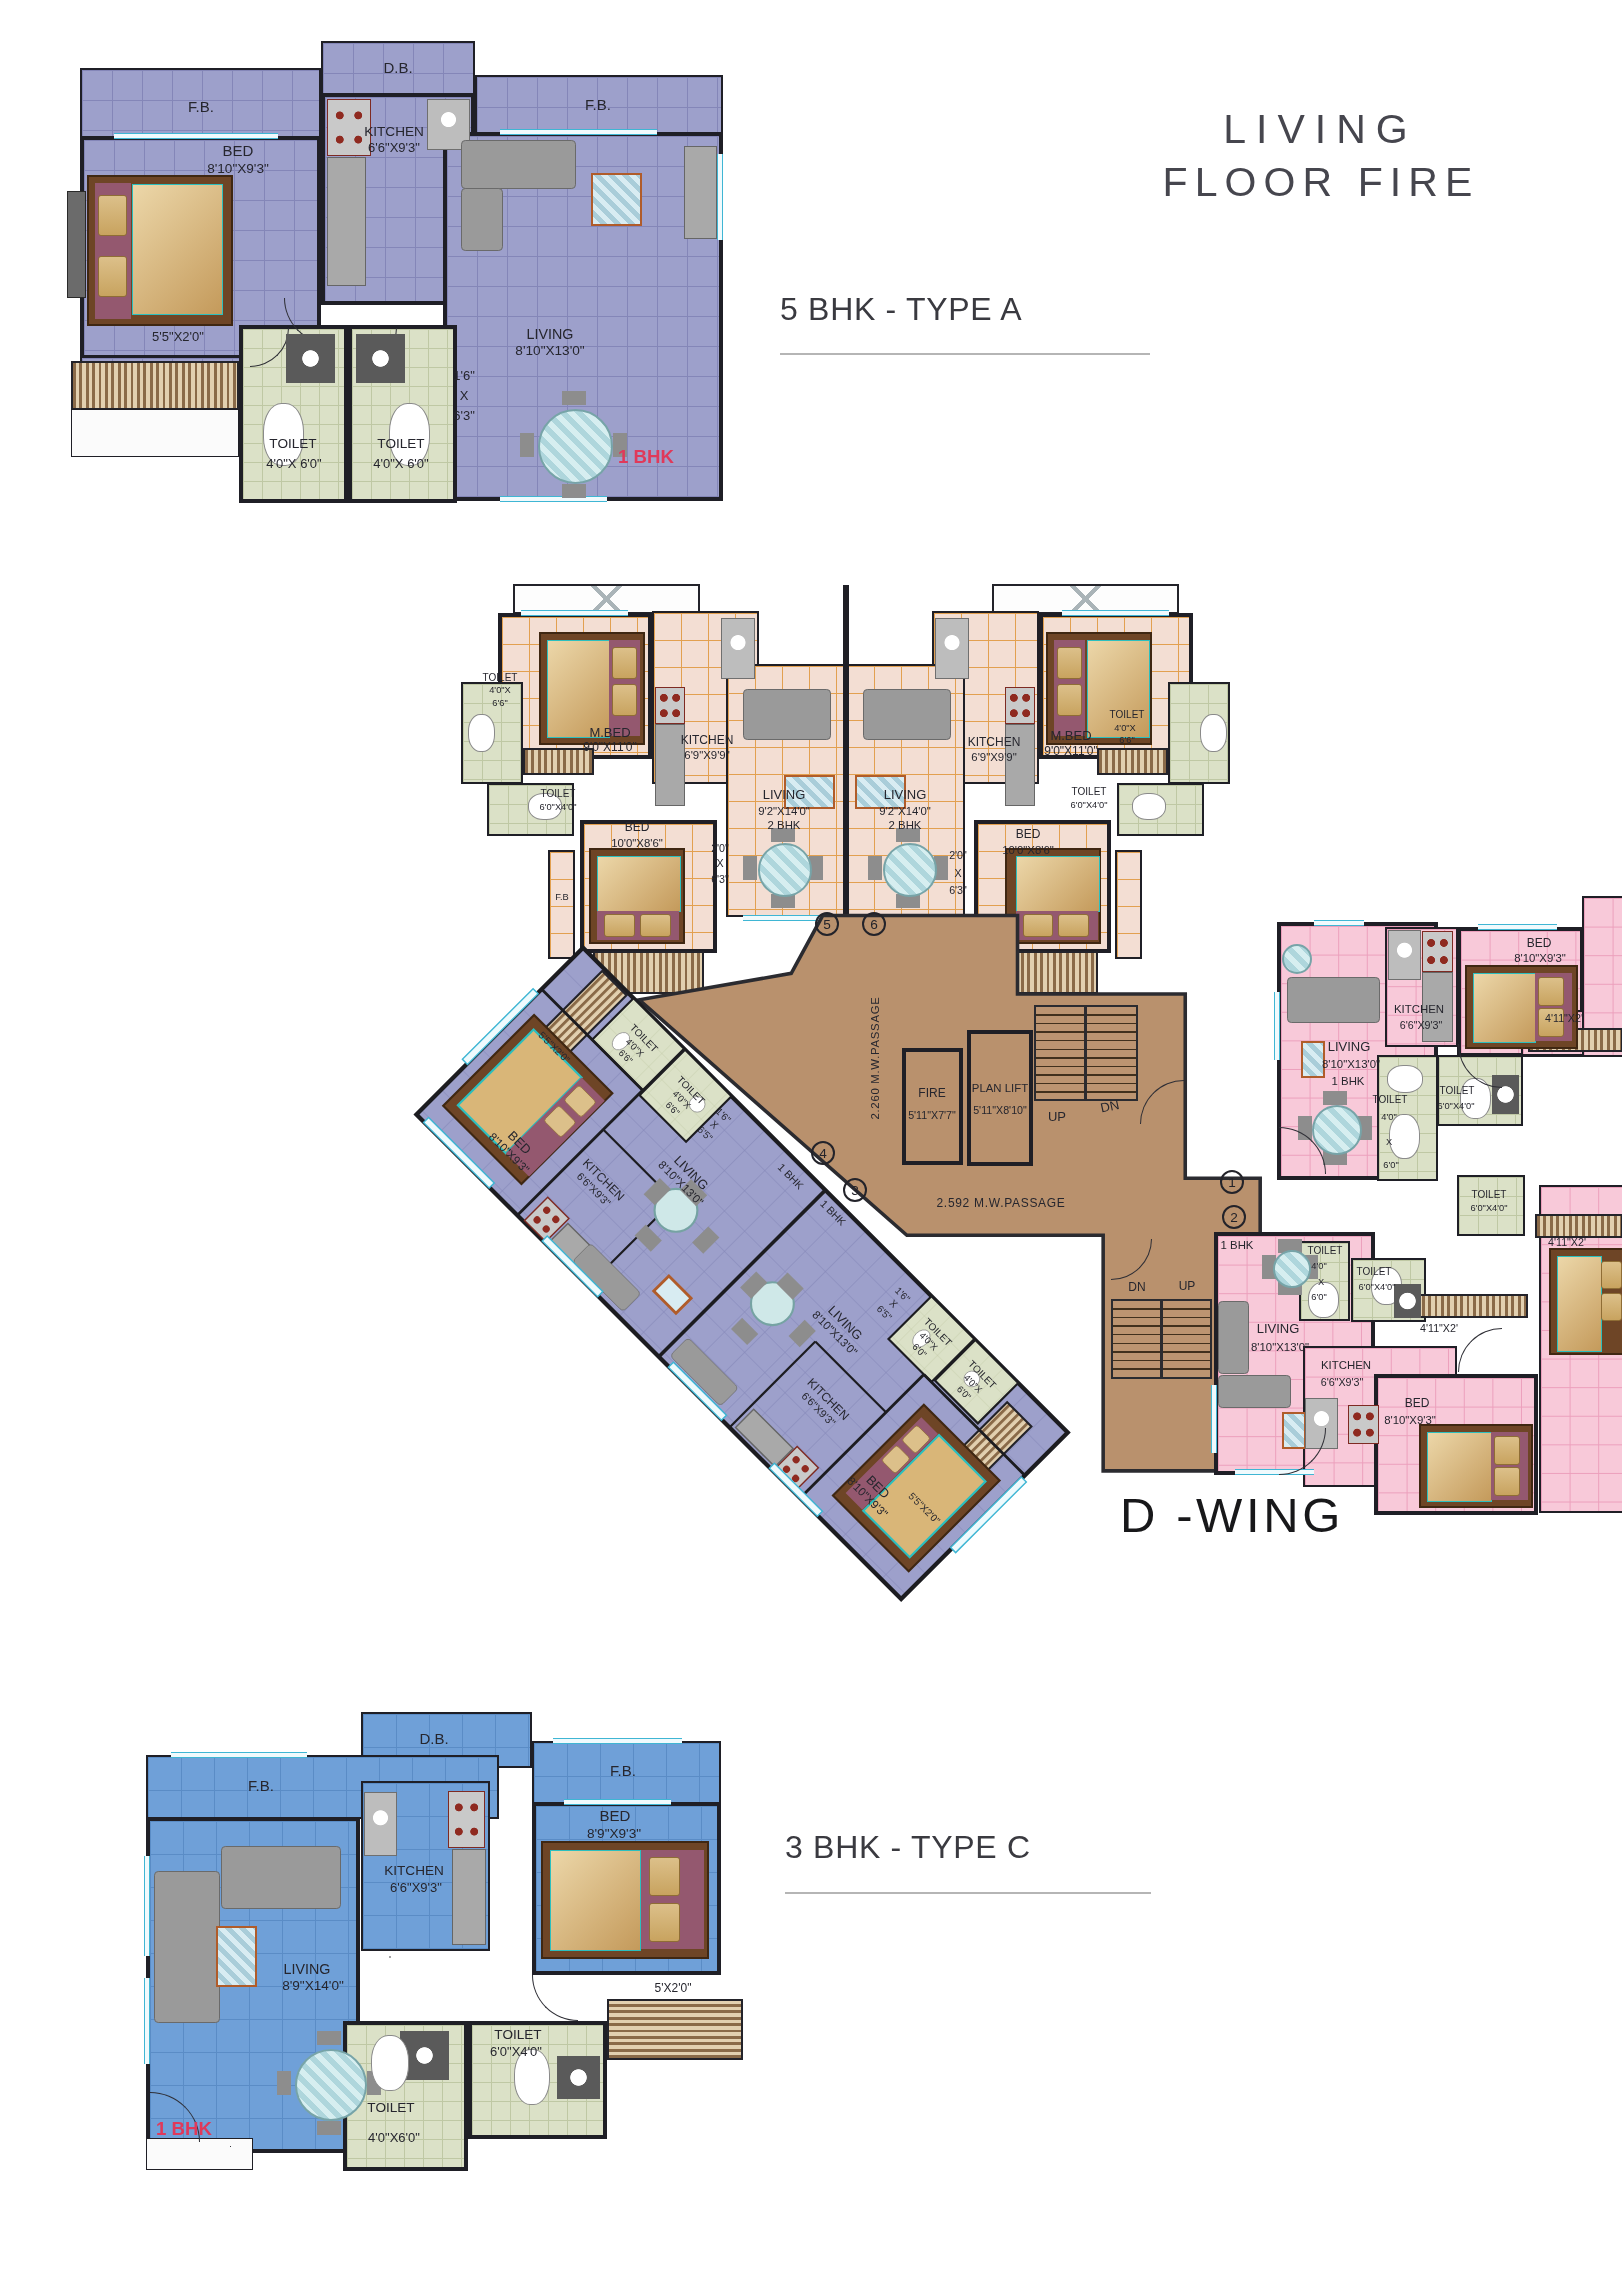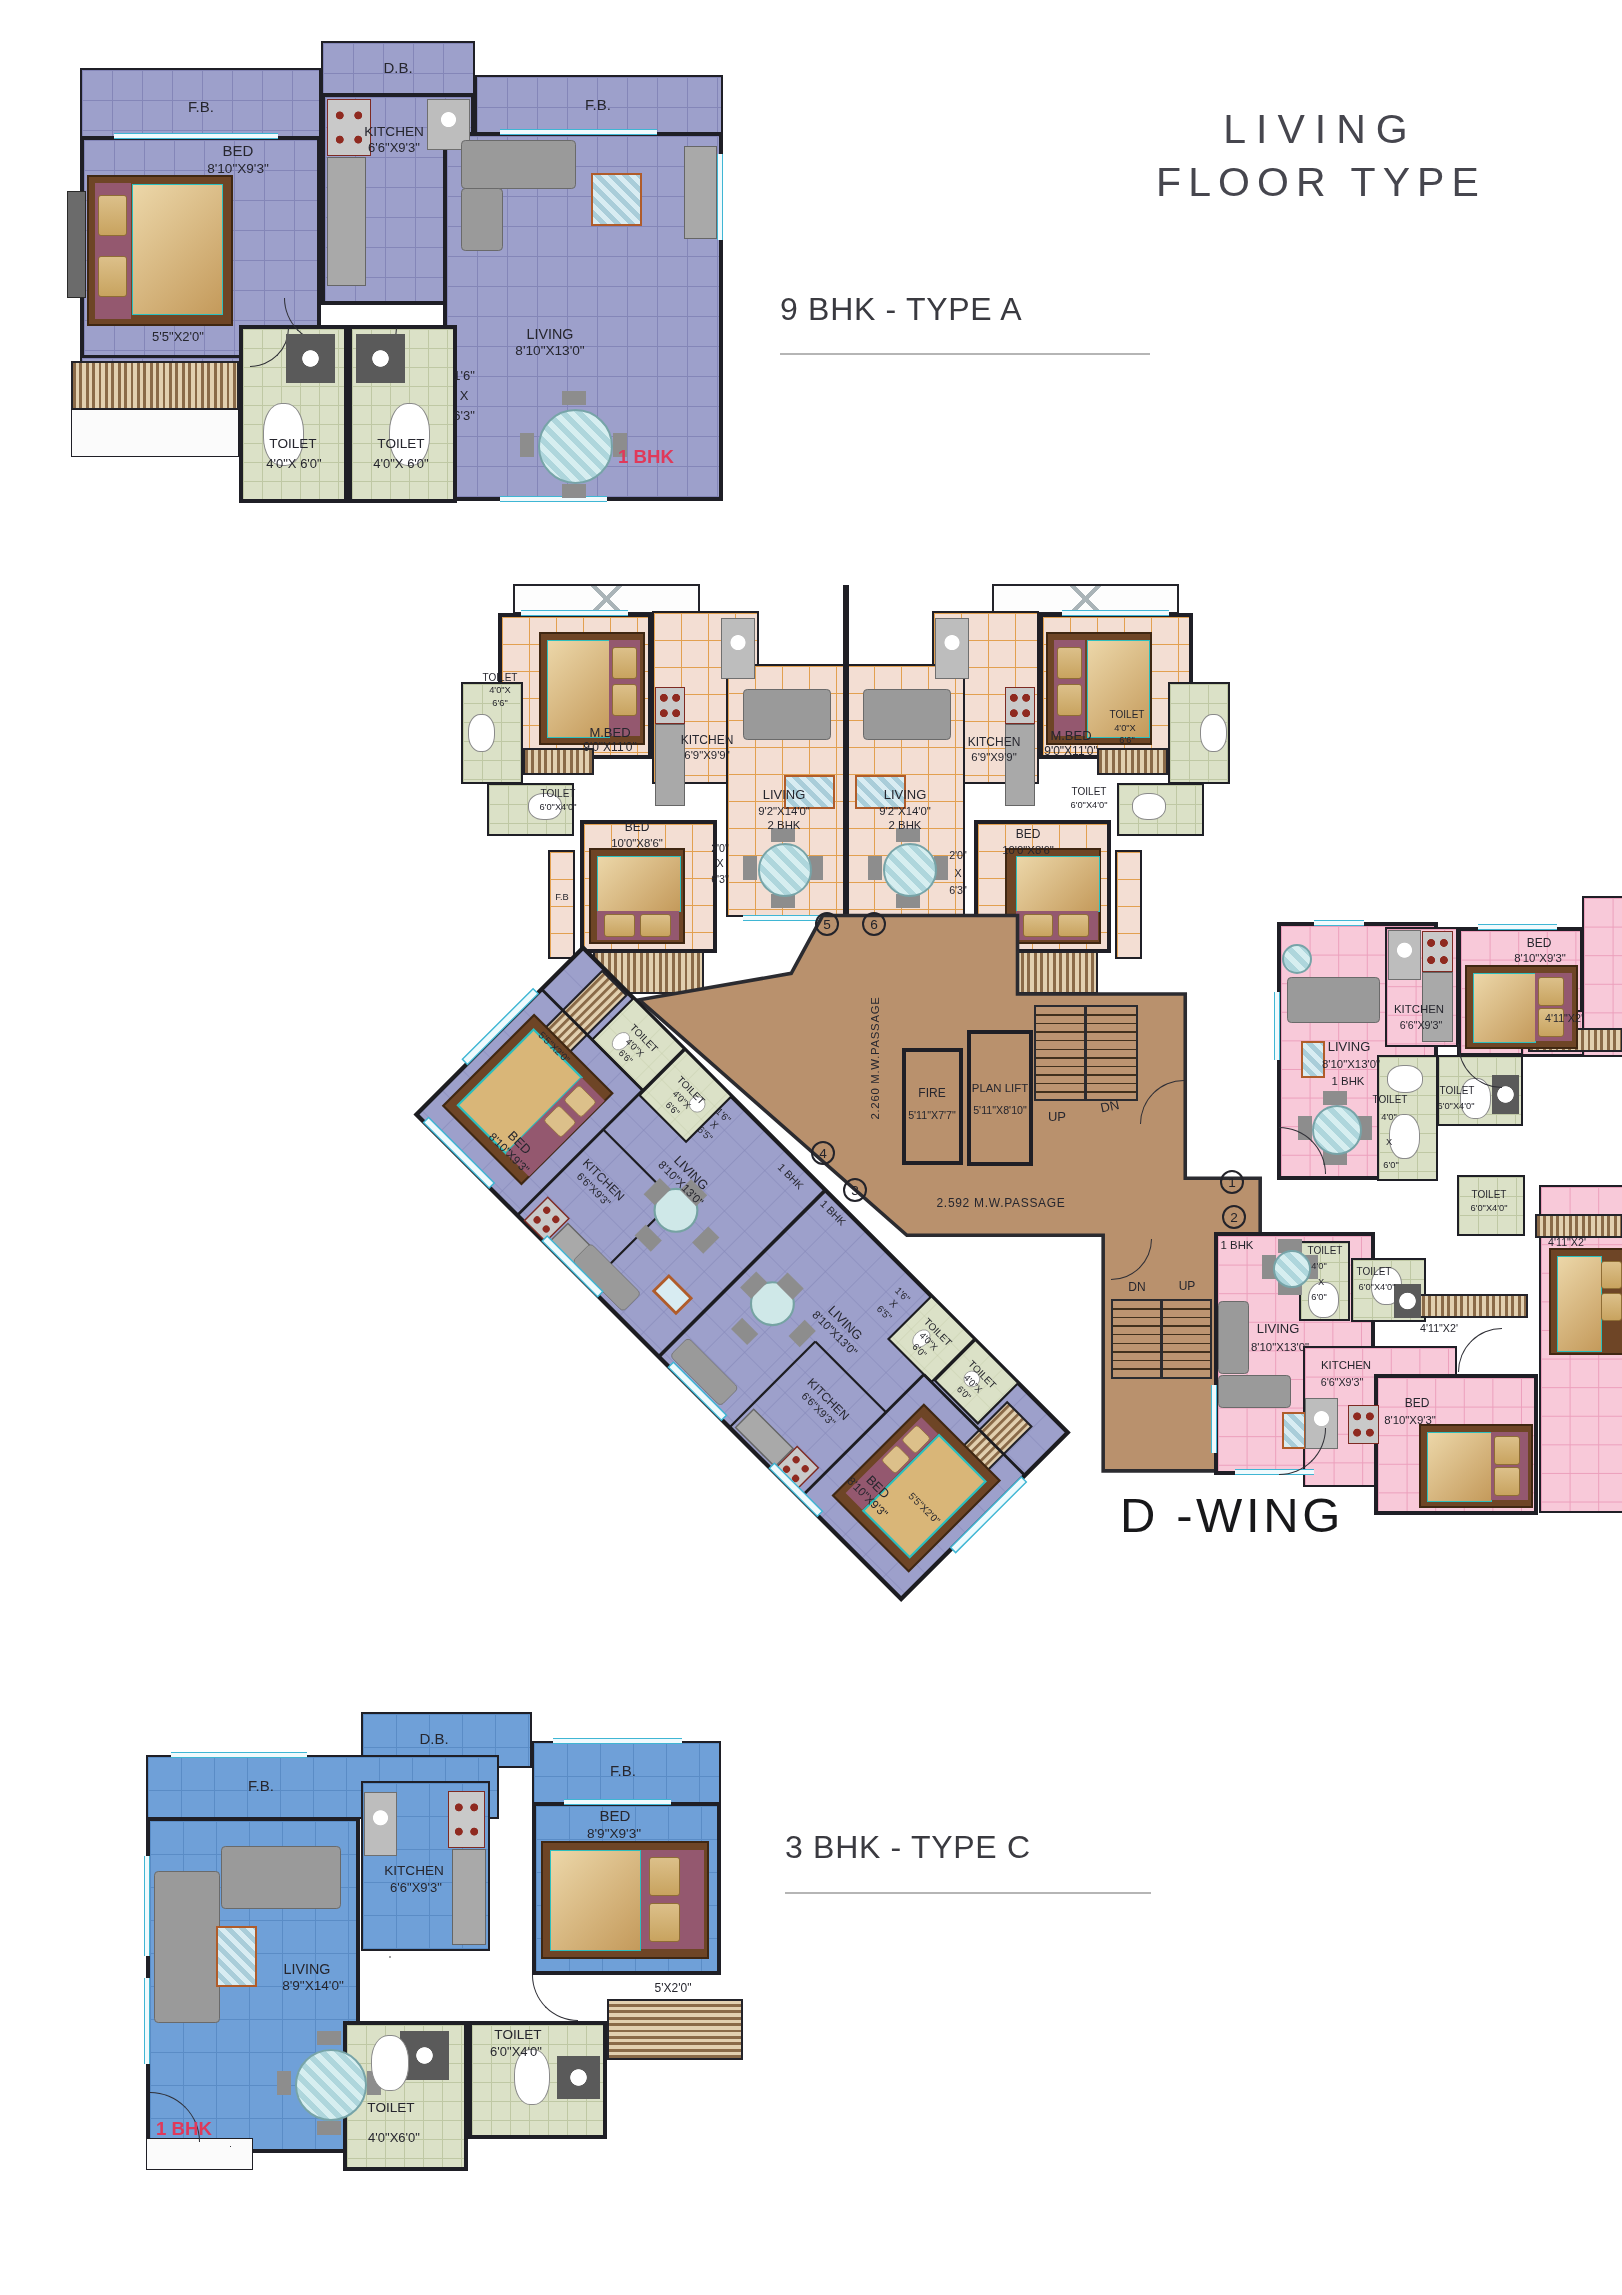--- a/index.html
+++ b/index.html
@@ -117,23 +117,23 @@
     <div class="L" style="left:401px;top:444px;font-size:13.6px">TOILET</div>
     <div class="L" style="left:401px;top:464px;font-size:13px">4'0"X 6'0"</div>
     <div class="L" style="left:464px;top:376px;font-size:13px">1'6"</div>
     <div class="L" style="left:464px;top:396px;font-size:13px">X</div>
     <div class="L" style="left:464px;top:416px;font-size:13px">6'3"</div>
     <div class="L red" style="left:646px;top:457px;font-size:18.6px">1 BHK</div>
   </div>
 
   <div>
     <div class="title" style="left:1135px;top:106px;width:371px">LIVING</div>
-    <div class="title" style="left:1121px;top:159px;width:400px;letter-spacing:7.1px">FLOOR  TYPE</div>
-  </div>
-  <div class="seclbl" style="left:780px;top:291px">9 BHK - TYPE A</div>
+    <div class="title" style="left:1121px;top:159px;width:400px;letter-spacing:7.1px">FLOOR  FIRE</div>
+  </div>
+  <div class="seclbl" style="left:780px;top:291px">5 BHK - TYPE A</div>
   <div class="rule" style="left:780px;top:353px;width:370px"></div>
 
   <div>
     <div class="xh" style="left:513px;top:584px;width:187px;height:30px"></div>
     <div class="room g-peach thick" style="left:498px;top:613px;width:154px;height:146px"></div>
     <div class="room g-peach" style="left:652px;top:611px;width:107px;height:173px"></div>
     <div class="room g-peach" style="left:726px;top:664px;width:120px;height:253px"></div>
     <div class="room g-grn" style="left:461px;top:682px;width:62px;height:102px"></div>
     <div class="room g-grn" style="left:487px;top:783px;width:87px;height:53px"></div>
     <div class="room g-peach thick" style="left:580px;top:820px;width:137px;height:133px"></div>

